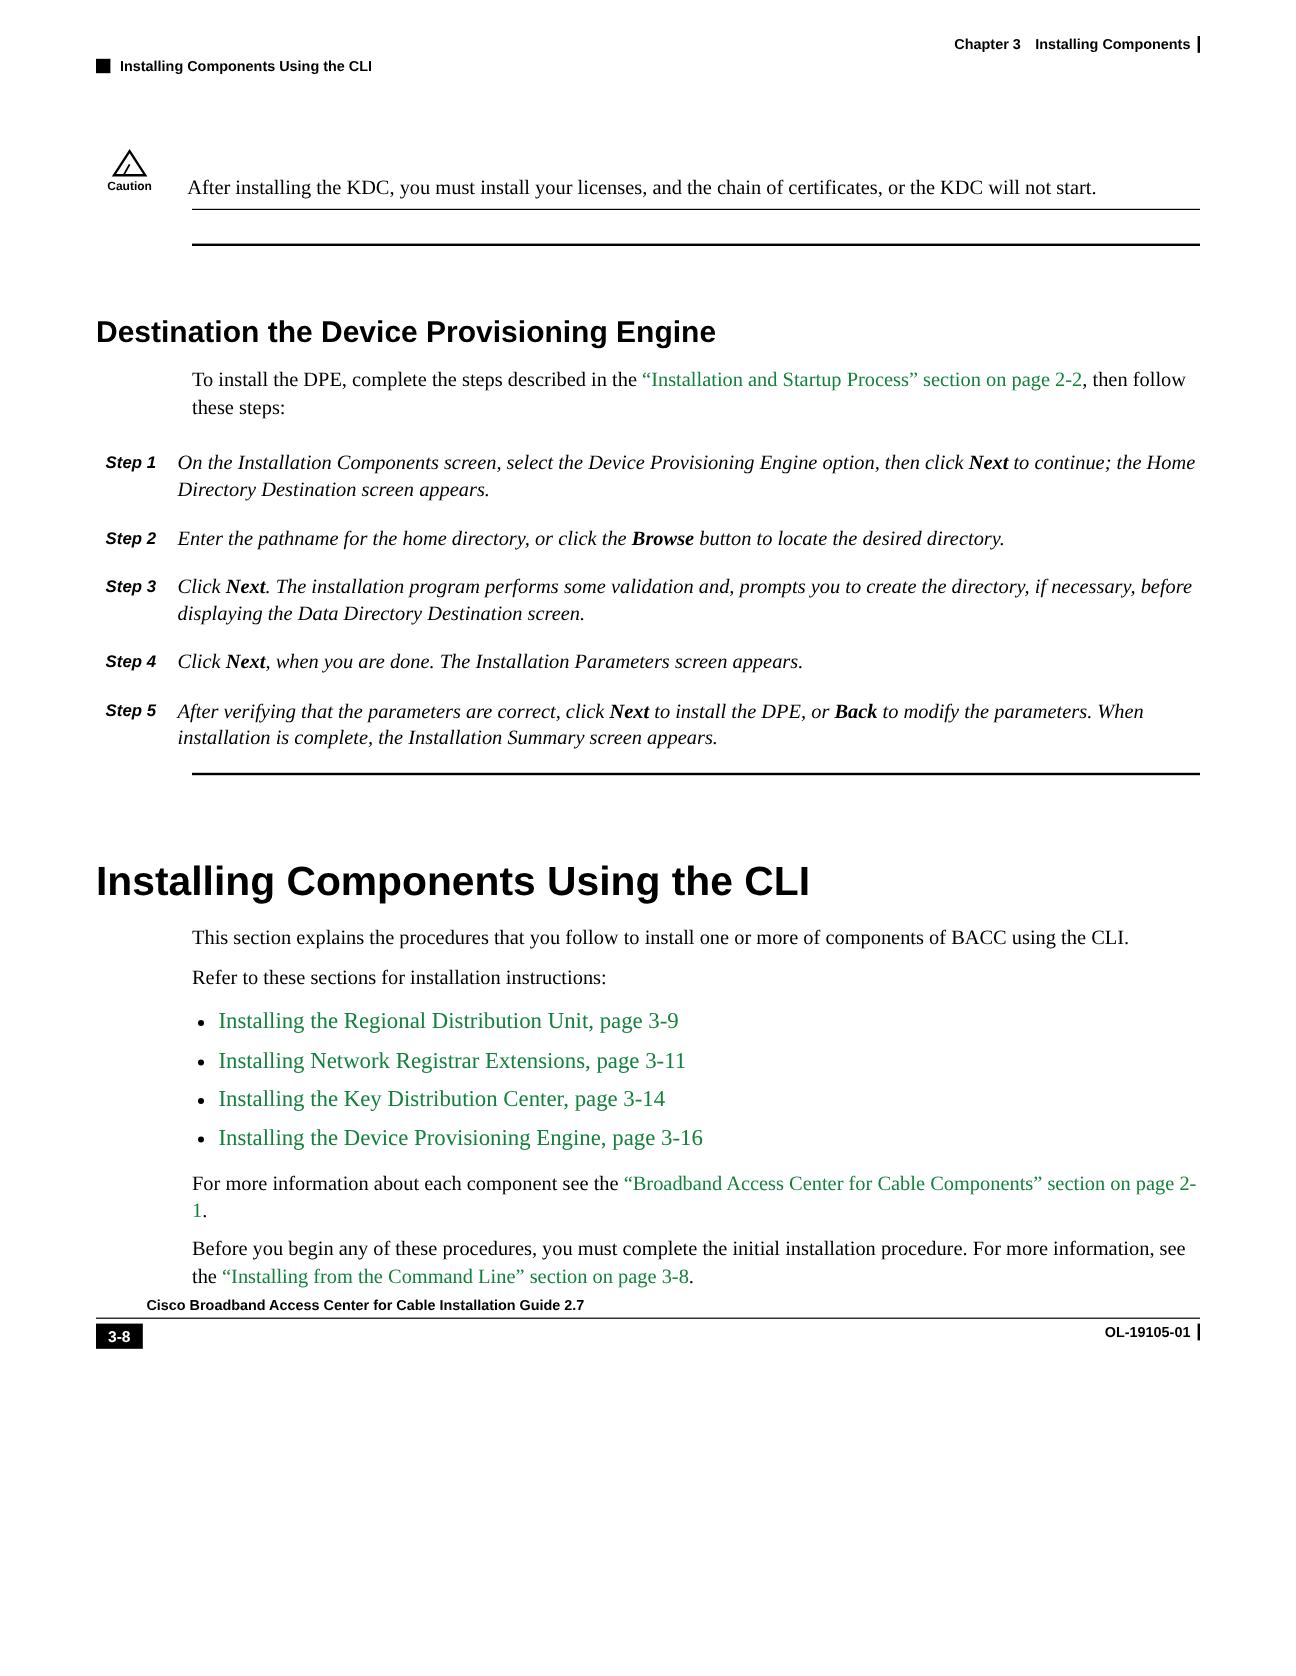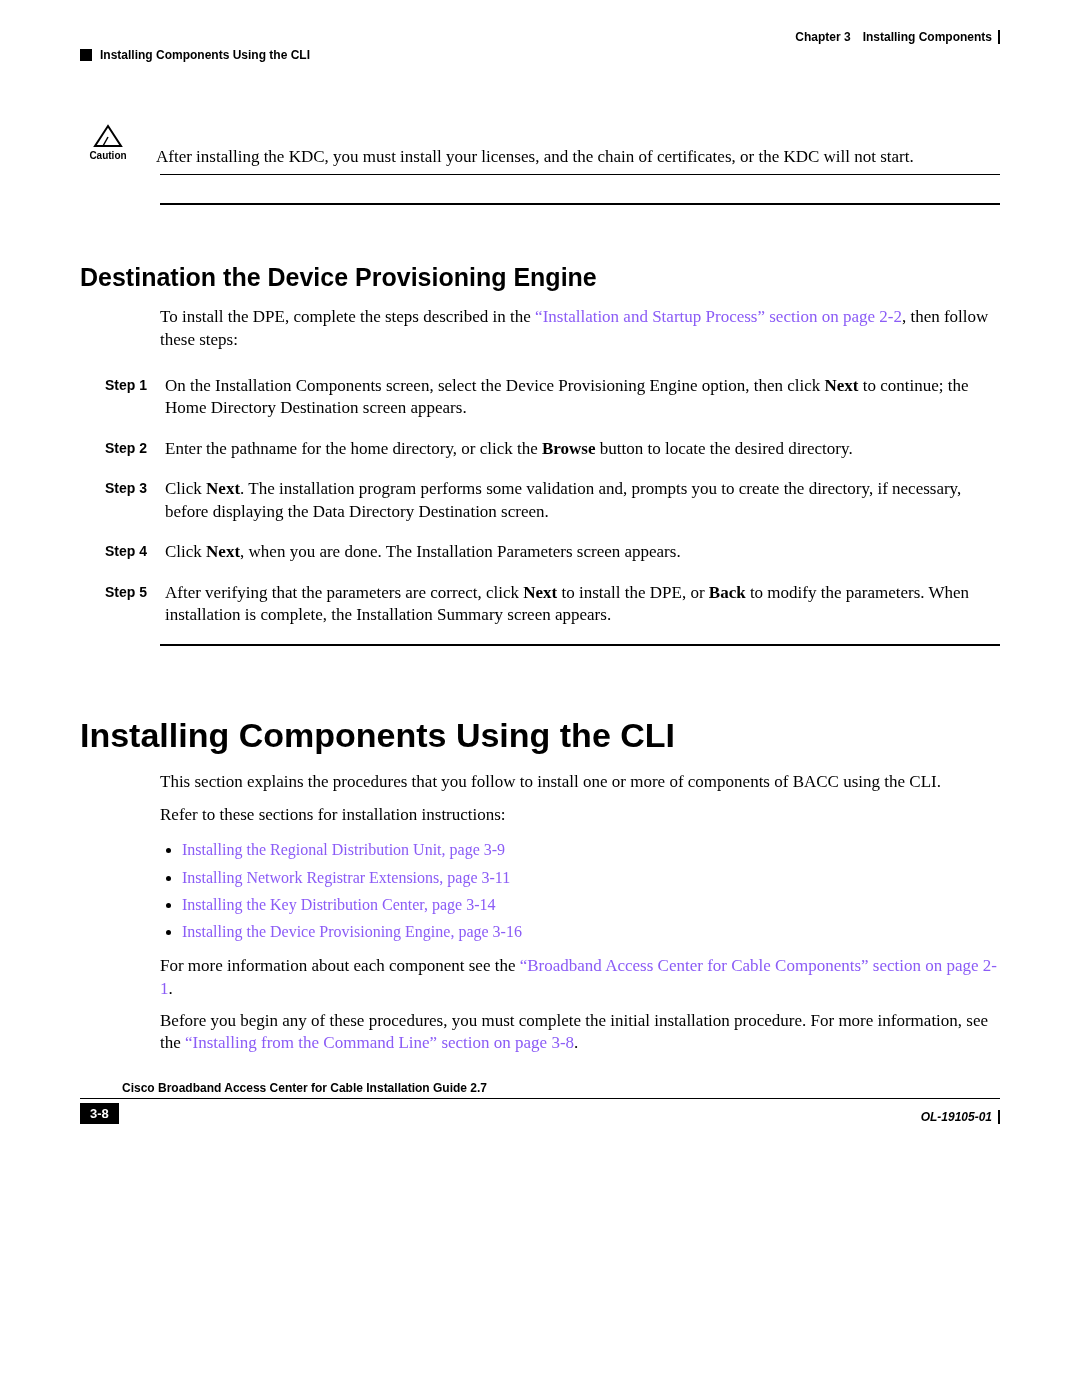--- a/index.html
+++ b/index.html
@@ -101,50 +101,50 @@
     font-family: Arial, Helvetica, sans-serif;
     font-size: 14px;
     font-weight: 700;
     padding-top: 2px;
   }
   .step-text {
     flex: 1;
     font-size: 17px;
     line-height: 1.32;
   }
-  .link { color: #8b5cf6; }
+  .link { color: #15803d; }
   .bullets { margin: 6px 0 10px 0; padding-left: 22px; }
-  .bullets li { font-size: 16px; line-height: 1.7; }
+  .bullets li { font-size: 19px; line-height: 1.7; }
 
   .footer {
     position: absolute;
     left: 80px; right: 80px; bottom: 38px;
   }
   .footer .ftitle {
     font-family: Arial, Helvetica, sans-serif;
     font-size: 12px; font-weight: 700;
     border-bottom: 1px solid #000;
     padding-bottom: 3px;
     padding-left: 42px;
   }
   .footer .frow {
     display: flex;
     justify-content: space-between;
-    align-items: flex-end;
+    align-items: flex-start;
     margin-top: 4px;
     font-family: Arial, Helvetica, sans-serif;
   }
   .footer .pagebox {
     background: #000; color: #fff;
     font-size: 13px; font-weight: 700;
     padding: 3px 10px;
   }
   .footer .doc {
     font-size: 12px; font-weight: 700;
-    display: flex; align-items: center; font-style: italic;
+    display: flex; align-items: center;
   }
   .footer .doc .tick { width: 2px; height: 14px; background: #000; margin-left: 6px; }
 
   b { font-weight: 700; }
 </style>
 </head>
 <body>
 
 <div class="page">
 
@@ -172,21 +172,21 @@
   <div class="thick-rule"></div>
 
   <h2 class="section">Destination the Device Provisioning Engine</h2>
 
   <div class="body-col">
     <p class="para">
       <span>To install the DPE, complete the steps described in the </span><span class="link">“Installation and Startup Process” section on page 2-2</span><span>, then follow these steps:</span>
     </p>
   </div>
 
-  <div class="steps" style="margin-left:25px;">
+  <div class="steps" style="margin-left:8px;font-style:italic;">
 
     <div class="step-row">
       <div class="step-label">Step 1</div>
       <div class="step-text">
         <span>On the Installation Components screen, select the Device Provisioning Engine option, then click </span><b>Next</b><span> to continue; the Home Directory Destination screen appears.</span>
       </div>
     </div>
 
     <div class="step-row">
       <div class="step-label">Step 2</div>

